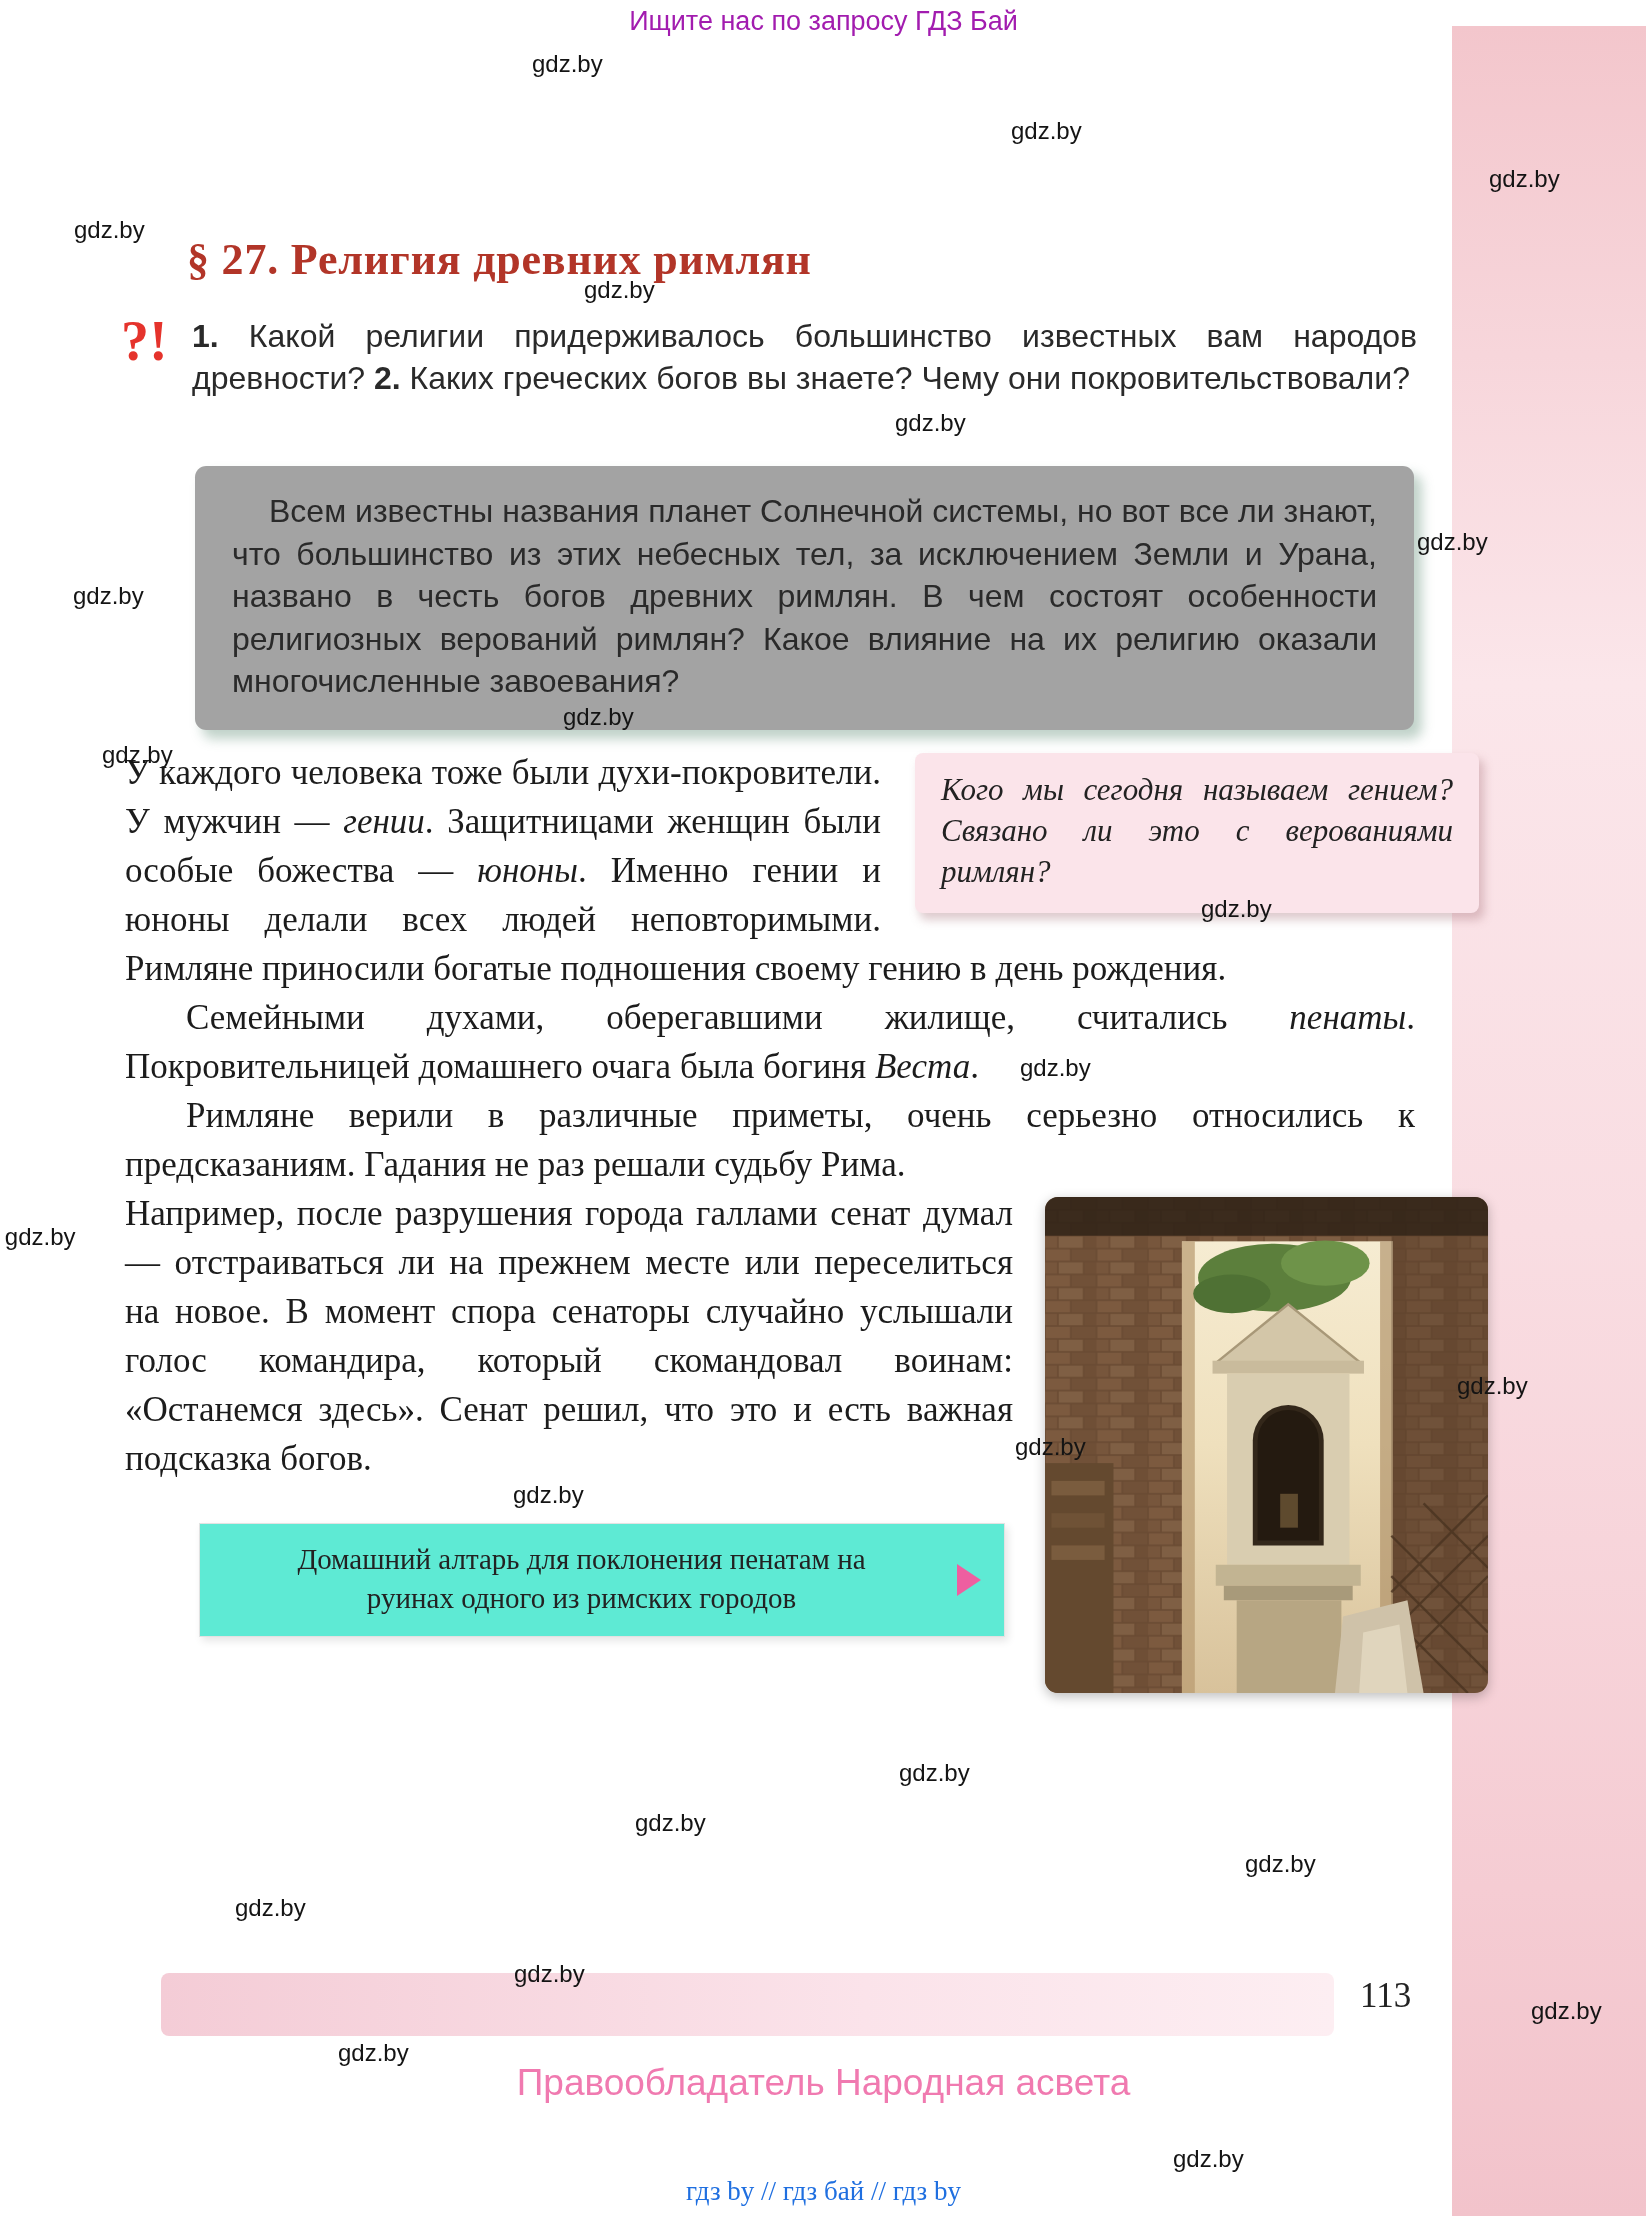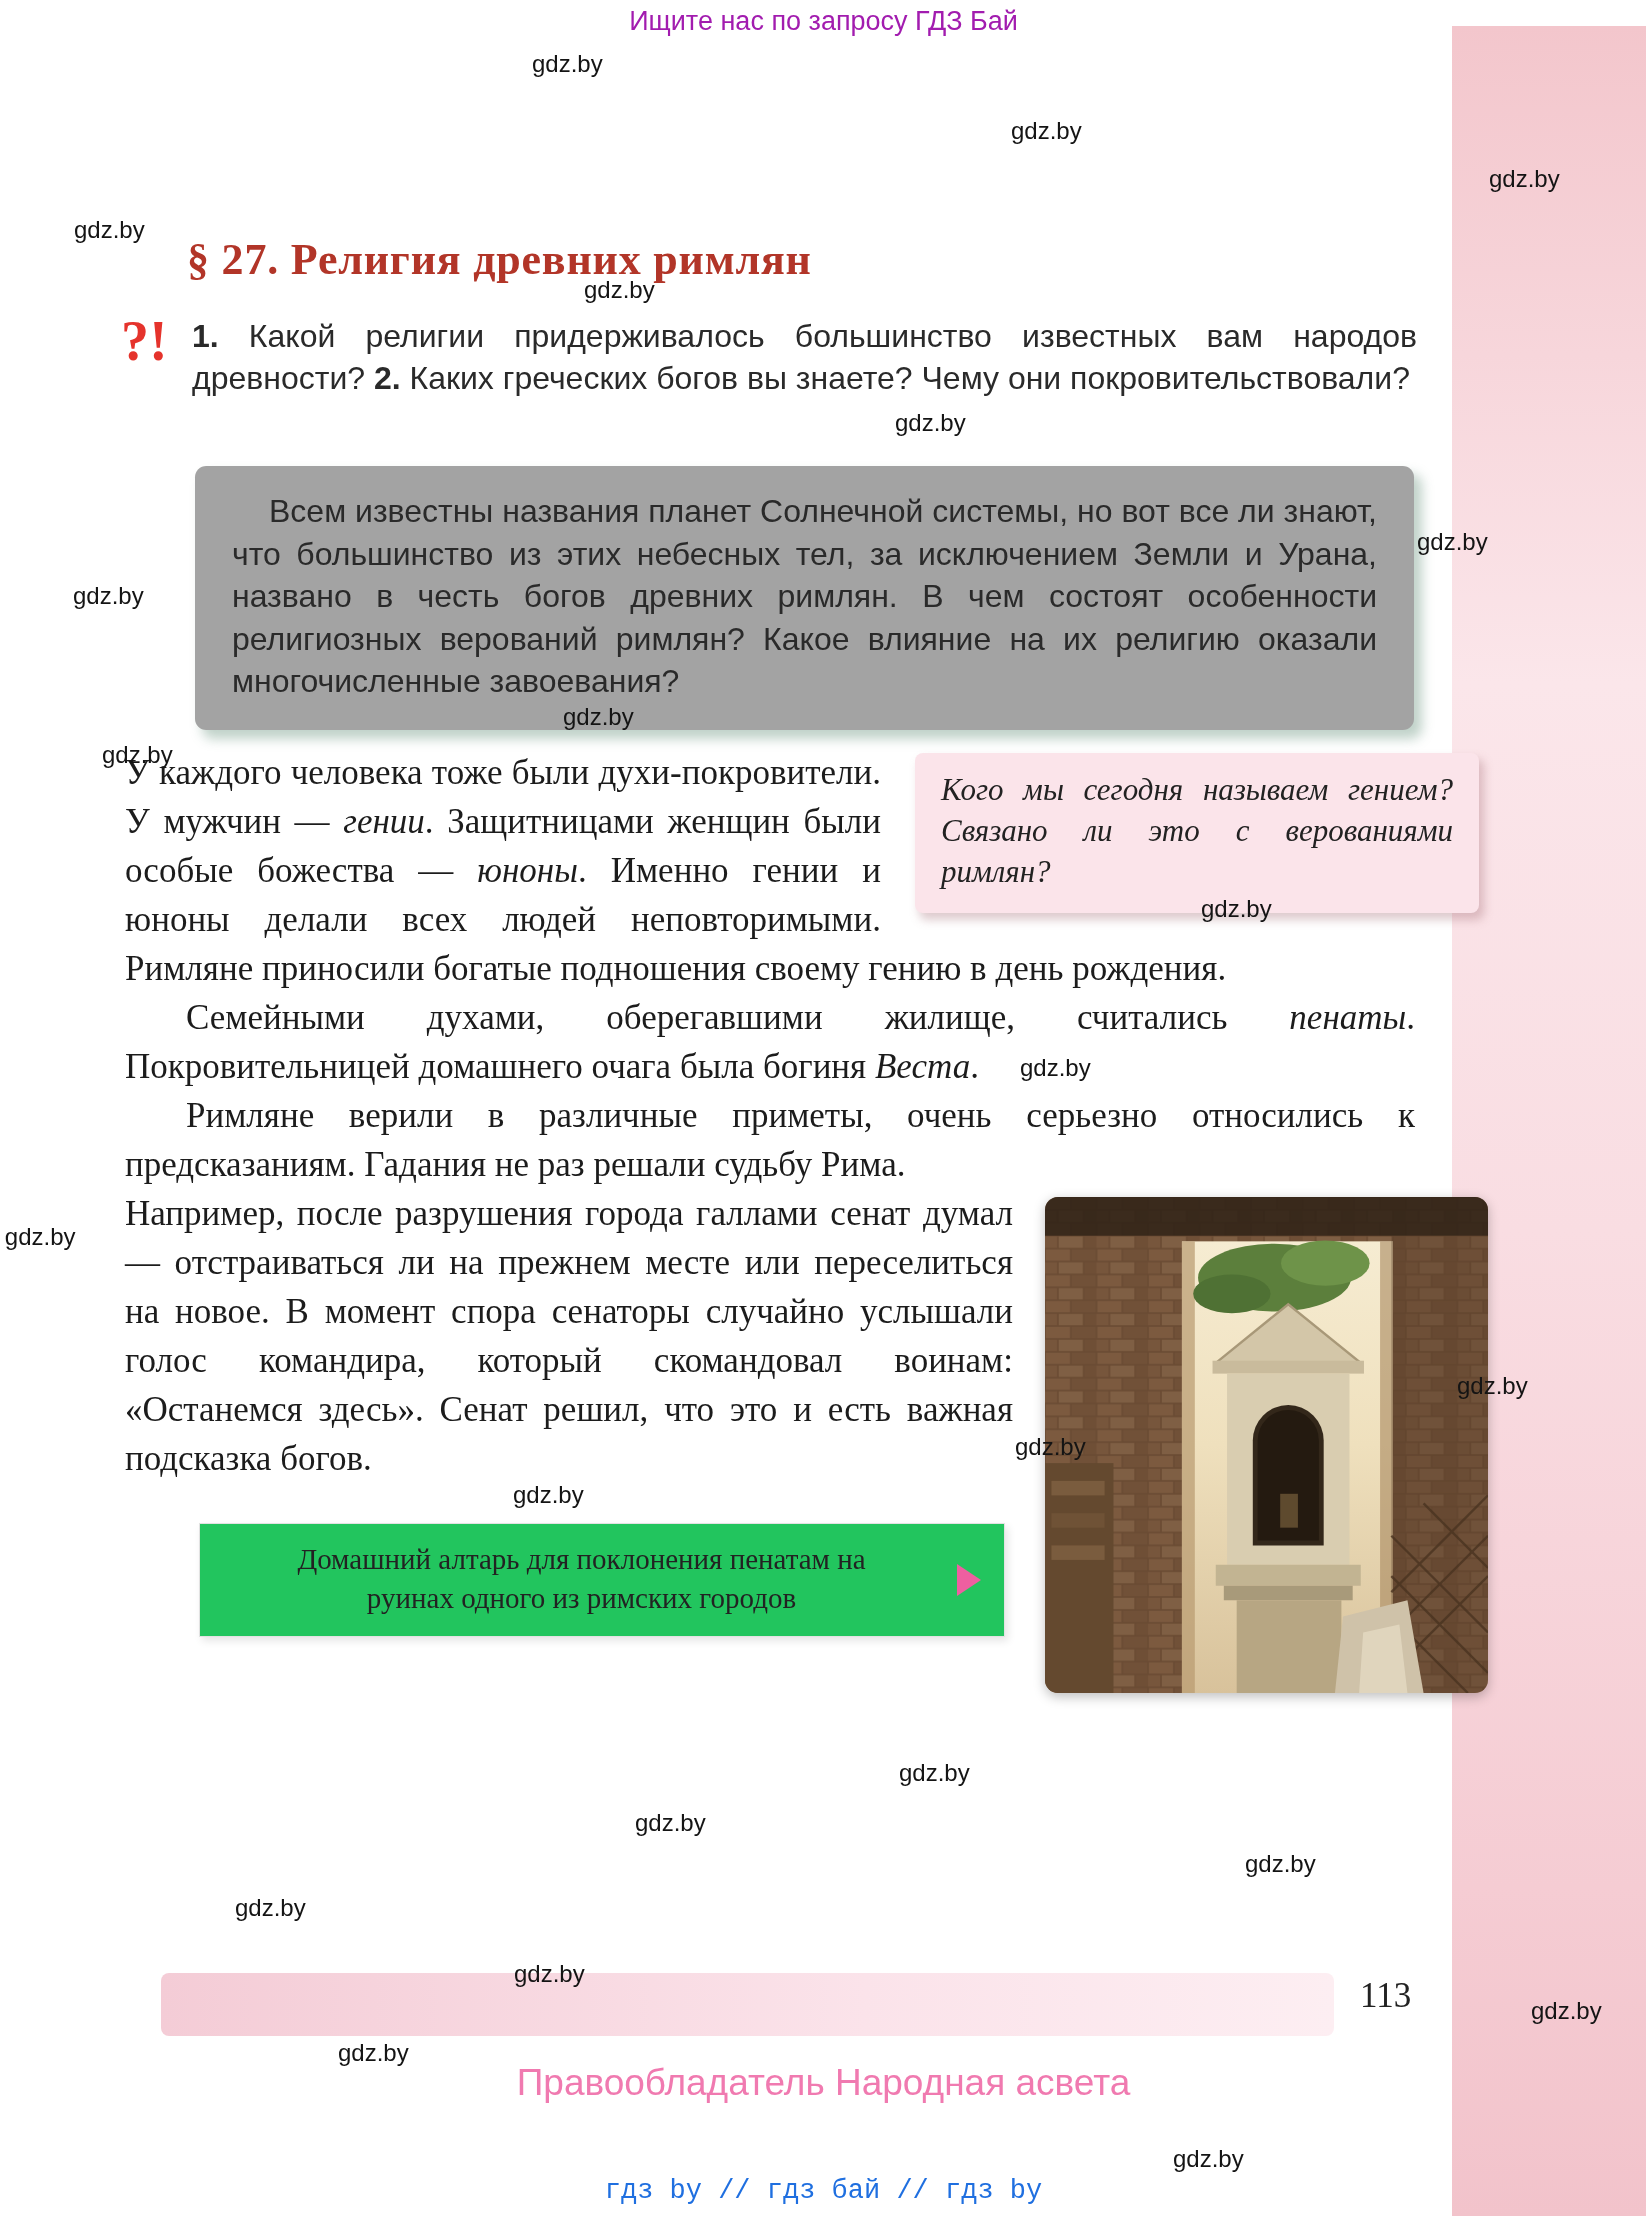--- a/index.html
+++ b/index.html
@@ -103,21 +103,21 @@
     float:right; width:443px; height:496px;
     margin:8px -73px 16px 32px;
     border-radius:13px; overflow:hidden;
     box-shadow:0 3.2px 11.3px rgba(0,0,0,0.25);
   }
   .altar-figure svg { display:block; width:100%; height:100%; }
 
   .caption-box {
     position:relative;
     width:806px; margin:40px 0 0 74px;
-    background:#22c55e;
+    background:#5eead4;
     border:0.8px solid #e2e2e2;
     box-shadow:3.2px 4px 8px rgba(0,0,0,0.10);
     padding:16px 73px 17.7px 32px;
     text-align:center;
   }
   .caption-box .cap-text {
     font-size:29px; line-height:1.35; color:#222;
     display:block; max-width:629px; margin:0 auto;
   }
   .caption-arrow {
@@ -137,21 +137,21 @@
     position:absolute; top:2062px; left:0; width:1647px;
     text-align:center;
     font-family:"Liberation Sans", sans-serif;
     font-size:37px; color:#f07ab0;
     z-index:3;
   }
 
   .footer-links {
     position:absolute; top:2176px; left:0; width:1647px;
     text-align:center;
-    font-family:Liberation Mono, monospace;
+    font-family:Liberation Serif, serif;
     font-size:27px; color:#1f6fe0;
     z-index:3;
   }
 </style>
 </head>
 <body>
 
 <div class="pink-strip"></div>
 <div class="pink-bar"></div>
 

